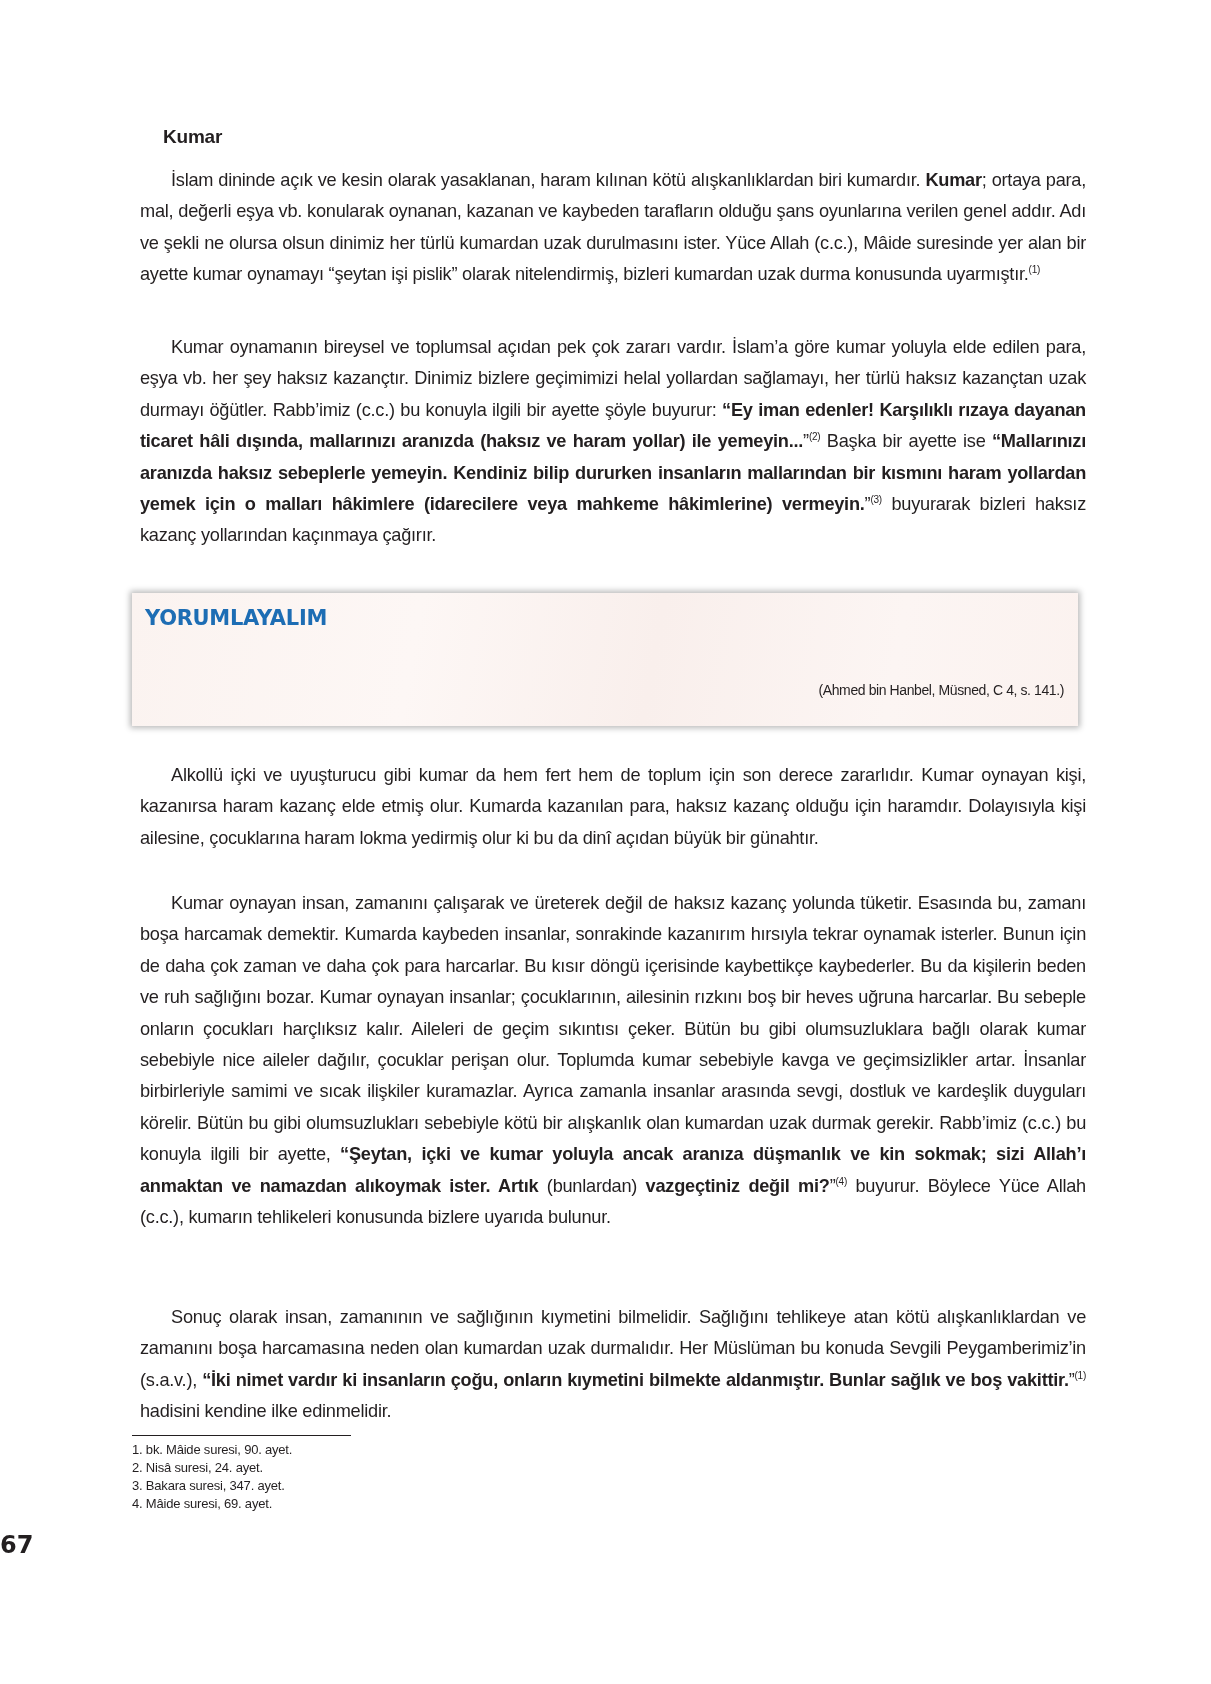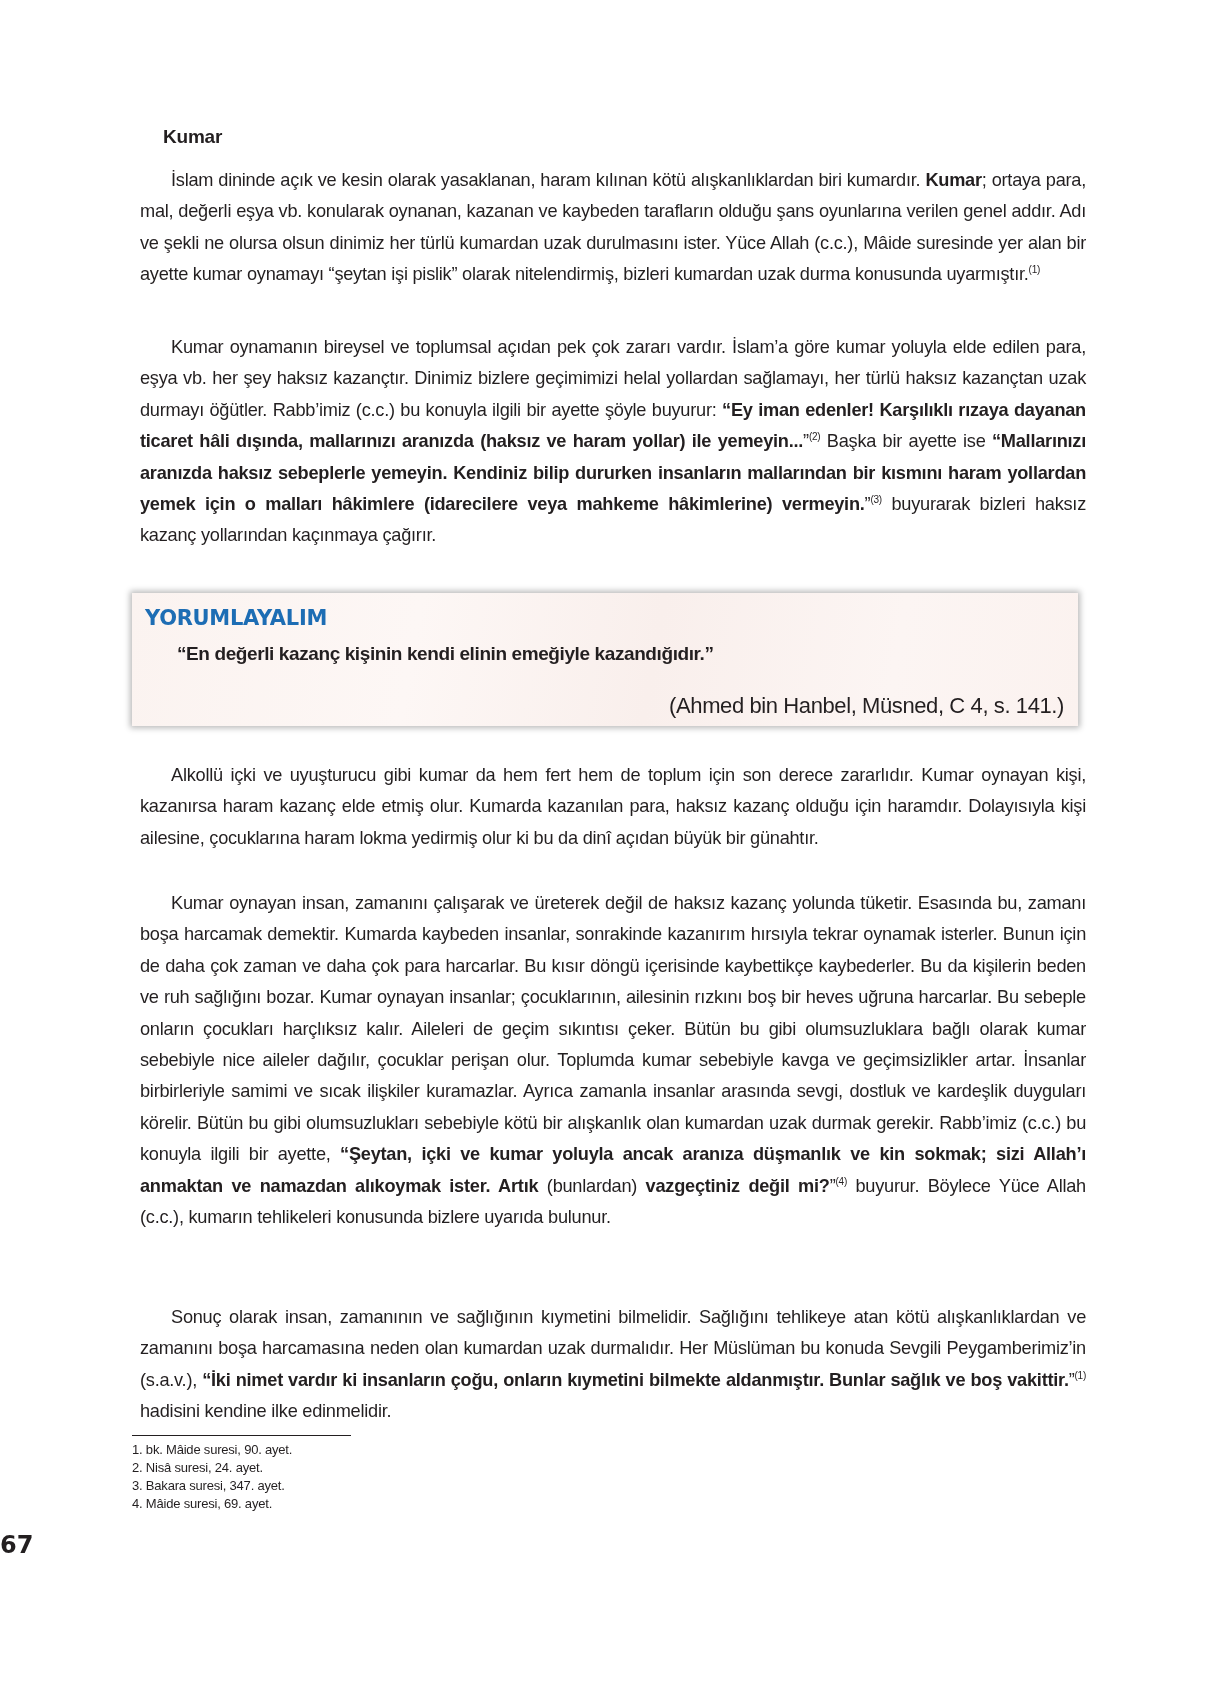--- a/index.html
+++ b/index.html
@@ -36,22 +36,22 @@
     position: absolute; left: 13px; top: 13px;
     font-size: 21px; font-weight: bold; color: #1d6db4; letter-spacing: -0.3px;
     font-family: "DejaVu Sans", sans-serif;
     text-align: right;
   }
   .box-quote {
     position: absolute; left: 45px; top: 50px;
     font-size: 19px; font-weight: bold; letter-spacing: -0.4px; color: #231f20;
   }
   .box-source {
-    position: absolute; right: 14px; top: 100px;
-    font-size: 22px; letter-spacing: -0.4px; color: #231f20;
+    position: absolute; right: 14px; top: 89px;
+    font-size: 14px; letter-spacing: -0.4px; color: #231f20;
   }
 
   .fn-rule {
     position: absolute; left: 132px; top: 1435px; width: 219px; height: 1px; background: #231f20;
   }
   .footnotes {
     position: absolute; left: 132px; top: 1441px;
     font-size: 13px; line-height: 18px; letter-spacing: -0.2px;
   }
   .footnotes div { white-space: nowrap; }
@@ -67,21 +67,20 @@
 <div>
 
   <div class="heading">Kumar</div>
 
   <p class="para col" id="p1"><span>İslam dininde açık ve kesin olarak yasaklanan, haram kılınan kötü alışkanlıklardan biri kumardır. </span><b>Kumar</b><span>; ortaya para, mal, değerli eşya vb. konularak oynanan, kazanan ve kaybeden tarafların olduğu şans oyunlarına verilen genel addır. Adı ve şekli ne olursa olsun dinimiz her türlü kumardan uzak durulmasını ister. Yüce Allah (c.c.), Mâide suresinde yer alan bir ayette kumar oynamayı “şeytan işi pislik” olarak nitelendirmiş, bizleri kumardan uzak durma konusunda uyarmıştır.</span><sup class="fn">(1)</sup></p>
 
   <p class="para col" id="p2"><span>Kumar oynamanın bireysel ve toplumsal açıdan pek çok zararı vardır. İslam’a göre kumar yoluyla elde edilen para, eşya vb. her şey haksız kazançtır. Dinimiz bizlere geçimimizi helal yollardan sağlamayı, her türlü haksız kazançtan uzak durmayı öğütler. Rabb’imiz (c.c.) bu konuyla ilgili bir ayette şöyle buyurur: </span><b>“Ey iman edenler! Karşılıklı rızaya dayanan ticaret hâli dışında, mallarınızı aranızda (haksız ve haram yollar) ile yemeyin...</b><span>”</span><sup class="fn">(2)</sup><span> Başka bir ayette ise </span><b>“Mallarınızı aranızda haksız sebeplerle yemeyin. Kendiniz bilip dururken insanların mallarından bir kısmını haram yollardan yemek için o malları hâkimlere (idarecilere veya mahkeme hâkimlerine) vermeyin.</b><span>”</span><sup class="fn">(3)</sup><span> buyurarak bizleri haksız kazanç yollarından kaçınmaya çağırır.</span></p>
 
   <div class="box">
     <div class="box-title">YORUMLAYALIM</div>
-    <div class="box-quote">“En değerli kazanç kişinin kendi elinin emeğiyle kazandığıdır.”</div>
     <div class="box-source">(Ahmed bin Hanbel, Müsned, C 4, s. 141.)</div>
   </div>
 
   <p class="para col" id="p3"><span>Alkollü içki ve uyuşturucu gibi kumar da hem fert hem de toplum için son derece zararlıdır. Kumar oynayan kişi, kazanırsa haram kazanç elde etmiş olur. Kumarda kazanılan para, haksız kazanç olduğu için haramdır. Dolayısıyla kişi ailesine, çocuklarına haram lokma yedirmiş olur ki bu da dinî açıdan büyük bir günahtır.</span></p>
 
   <p class="para col" id="p4"><span>Kumar oynayan insan, zamanını çalışarak ve üreterek değil de haksız kazanç yolunda tüketir. Esasında bu, zamanı boşa harcamak demektir. Kumarda kaybeden insanlar, sonrakinde kazanırım hırsıyla tekrar oynamak isterler. Bunun için de daha çok zaman ve daha çok para harcarlar. Bu kısır döngü içerisinde kaybettikçe kaybederler. Bu da kişilerin beden ve ruh sağlığını bozar. Kumar oynayan insanlar; çocuklarının, ailesinin rızkını boş bir heves uğruna harcarlar. Bu sebeple onların çocukları harçlıksız kalır. Aileleri de geçim sıkıntısı çeker. Bütün bu gibi olumsuzluklara bağlı olarak kumar sebebiyle nice aileler dağılır, çocuklar perişan olur. Toplumda kumar sebebiyle kavga ve geçimsizlikler artar. İnsanlar birbirleriyle samimi ve sıcak ilişkiler kuramazlar. Ayrıca zamanla insanlar arasında sevgi, dostluk ve kardeşlik duyguları körelir. Bütün bu gibi olumsuzlukları sebebiyle kötü bir alışkanlık olan kumardan uzak durmak gerekir. Rabb’imiz (c.c.) bu konuyla ilgili bir ayette, </span><b>“Şeytan, içki ve kumar yoluyla ancak aranıza düşmanlık ve kin sokmak; sizi Allah’ı anmaktan ve namazdan alıkoymak ister. Artık</b><span> (bunlardan) </span><b>vazgeçtiniz değil mi?</b><span>”</span><sup class="fn">(4)</sup><span> buyurur. Böylece Yüce Allah (c.c.), kumarın tehlikeleri konusunda bizlere uyarıda bulunur.</span></p>
 
   <p class="para col" id="p5"><span>Sonuç olarak insan, zamanının ve sağlığının kıymetini bilmelidir. Sağlığını tehlikeye atan kötü alışkanlıklardan ve zamanını boşa harcamasına neden olan kumardan uzak durmalıdır. Her Müslüman bu konuda Sevgili Peygamberimiz’in (s.a.v.), </span><b>“İki nimet vardır ki insanların çoğu, onların kıymetini bilmekte aldanmıştır. Bunlar sağlık ve boş vakittir.</b><span>”</span><sup class="fn">(1)</sup><span> hadisini kendine ilke edinmelidir.</span></p>
 
   <div class="fn-rule"></div>

